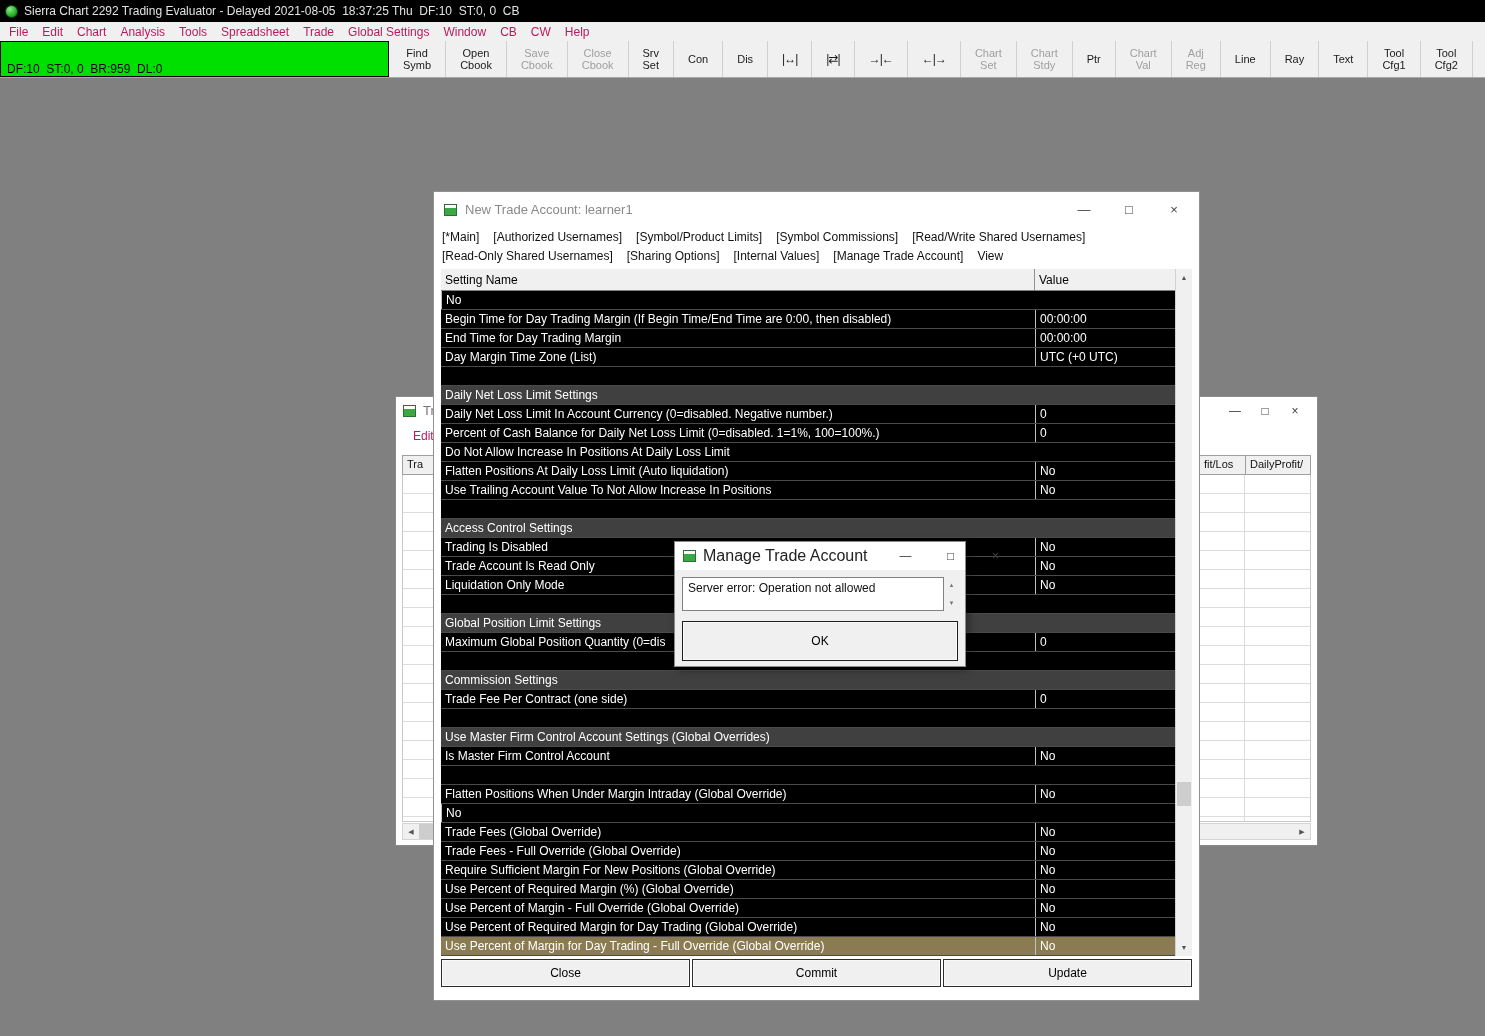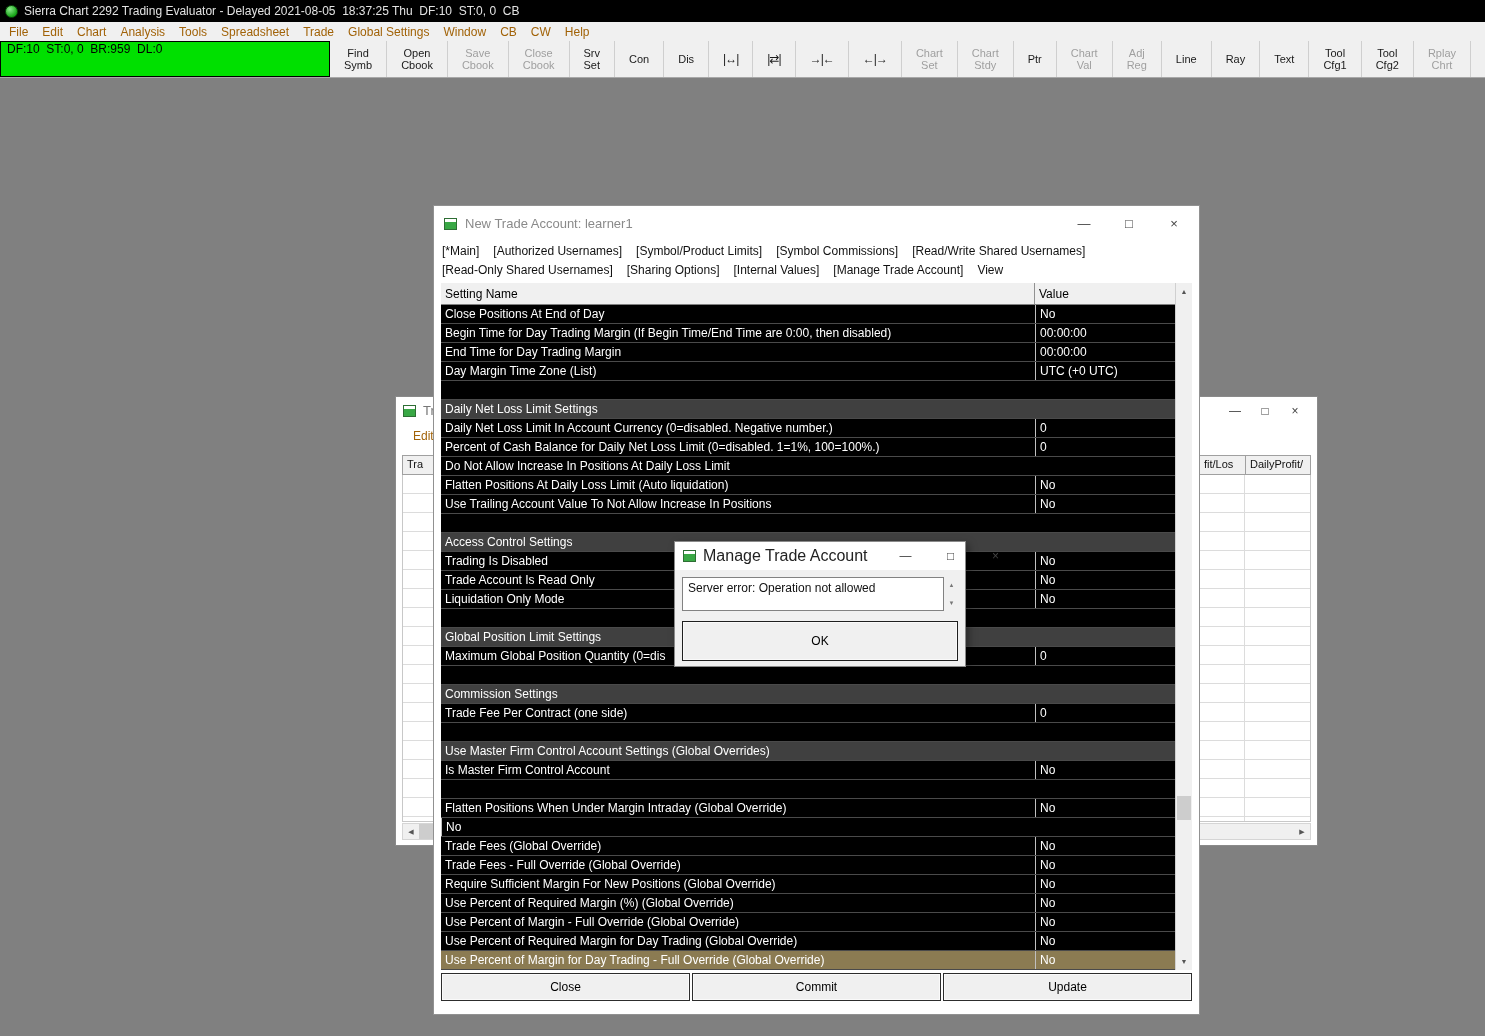--- a/index.html
+++ b/index.html
@@ -7,25 +7,25 @@
   body { font-family:"Liberation Sans","DejaVu Sans",sans-serif; font-size:12px; background:#808080; overflow:hidden; position:relative; color:#111; }
 
   
   .titlebar { position:absolute; top:0; left:0; right:0; height:22px; background:#000; display:flex; align-items:center; padding:0 5px; gap:6px;text-align:right; }
   .app-logo { width:13px; height:13px; border-radius:50%; flex:none;
               background:radial-gradient(circle at 35% 30%, #8cea8c, #17a517 70%); border:1px solid #0b4d0b; }
   .titlebar-text { color:#e2e2e2; font-size:12px; white-space:pre; }
 
   
   .menubar { position:absolute; top:22px; left:0; right:0; height:19px; background:#f0f0f0; display:flex; align-items:center; padding:0 2px; }
-  .menu-item { padding:0 7px; color:#a16207; white-space:nowrap; }
+  .menu-item { padding:0 7px; color:#be185d; white-space:nowrap; }
 
   
   .toolbar { position:absolute; top:41px; left:0; right:0; height:37px; background:#f0f0f0; border-bottom:1px solid #a8a8a8; display:flex; align-items:stretch; }
-  .status-box { width:330px; flex:none; background:#00e000; border:1px solid #000; display:flex; align-items:flex-start; padding:0 6px; color:#000; }
+  .status-box { width:389px; flex:none; background:#00e000; border:1px solid #000; display:flex; align-items:flex-end; padding:0 6px; color:#000; }
   .status-box span { white-space:pre; }
   .tb-group { display:flex; align-items:stretch; }
   .tb-btn { border-right:1px solid #cfcfcf; padding:3px 14px; min-width:27px; display:flex; flex-direction:column; align-items:center; justify-content:center; font-size:11px; line-height:12px; color:#1a1a1a; text-align:center; background:#f0f0f0; }
   .tb-btn.disabled { color:#9f9f9f; }
   .tb-l2:empty { display:none; }
   .tb-glyph { font-size:12px; letter-spacing:-1px; white-space:nowrap; }
 
   
   .desktop { position:absolute; top:78px; left:0; right:0; bottom:0; background:#808080; }
 
@@ -47,21 +47,21 @@
   .bgw-hcell-r1 { width:46px; flex:none; }
   .bgw-hcell-r2 { width:64px; flex:none; border-right:none; }
   .bgw-body { position:absolute; top:78px; left:6px; right:6px; bottom:23px; border:1px solid #c8c8c8; border-top:none;
               background:repeating-linear-gradient(to bottom,#ffffff 0 18px,#dcdcdc 18px 19px); }
   .bgw-vline { position:absolute; top:0; bottom:0; width:1px; background:#dcdcdc; }
   .bgw-hscroll { position:absolute; left:6px; right:6px; bottom:5px; height:17px; background:#f0f0f0; border:1px solid #d5d5d5; display:flex; }
   .bgw-hthumb { width:70px; background:#cdcdcd; }
   .bgw-hspacer { flex:1; }
 
   
-  .dialog { position:absolute; left:433px; top:127px; width:767px; height:810px; background:#fff; border:1px solid #919191; z-index:2; }
+  .dialog { position:absolute; left:433px; top:113px; width:767px; height:810px; background:#fff; border:1px solid #919191; z-index:2; }
   .nt-titlebar { position:absolute; top:0; left:0; right:0; height:35px; background:#fff; display:flex; align-items:center; padding:0 10px; gap:8px; }
   .nt-title { color:#8a8a8a; font-size:13px; }
   .nt-titlebar .win-ctl { margin-left:15px; font-size:13px; }
   .nt-menubar { position:absolute; top:35px; left:0; right:0; height:42px; display:flex; flex-wrap:wrap; align-content:flex-start; column-gap:14px; row-gap:2px; padding:2px 8px; font-size:12px; line-height:17px; }
   .nt-menu-item { white-space:nowrap; color:#111; }
 
   .nt-table { position:absolute; top:77px; left:7px; right:7px; bottom:44px; display:flex; background:#000; }
   .nt-main { flex:1; display:flex; flex-direction:column; overflow:hidden; }
   .nt-header { display:flex; height:22px; flex:none; background:#f0f0f0; color:#000; border-bottom:1px solid #808080; align-items:center; }
   .nt-header .cell-name { border-right:1px solid #919191; height:100%; display:flex; align-items:center; }
@@ -368,21 +368,20 @@
       </div>
     <div class="nt-table">
       <div class="nt-main">
         <div class="nt-header">
           <span class="cell-name">Setting Name</span>
           <span class="cell-value">Value</span>
         </div>
         <div class="nt-rows">
 
             <div class="s-row row-setting">
-              <span class="cell-name">Close Positions At End of Day</span>
               <span class="cell-value">No</span>
             </div>
 
             <div class="s-row row-setting">
               <span class="cell-name">Begin Time for Day Trading Margin (If Begin Time/End Time are 0:00, then disabled)</span>
               <span class="cell-value">00:00:00</span>
             </div>
 
             <div class="s-row row-setting">
               <span class="cell-name">End Time for Day Trading Margin</span>

